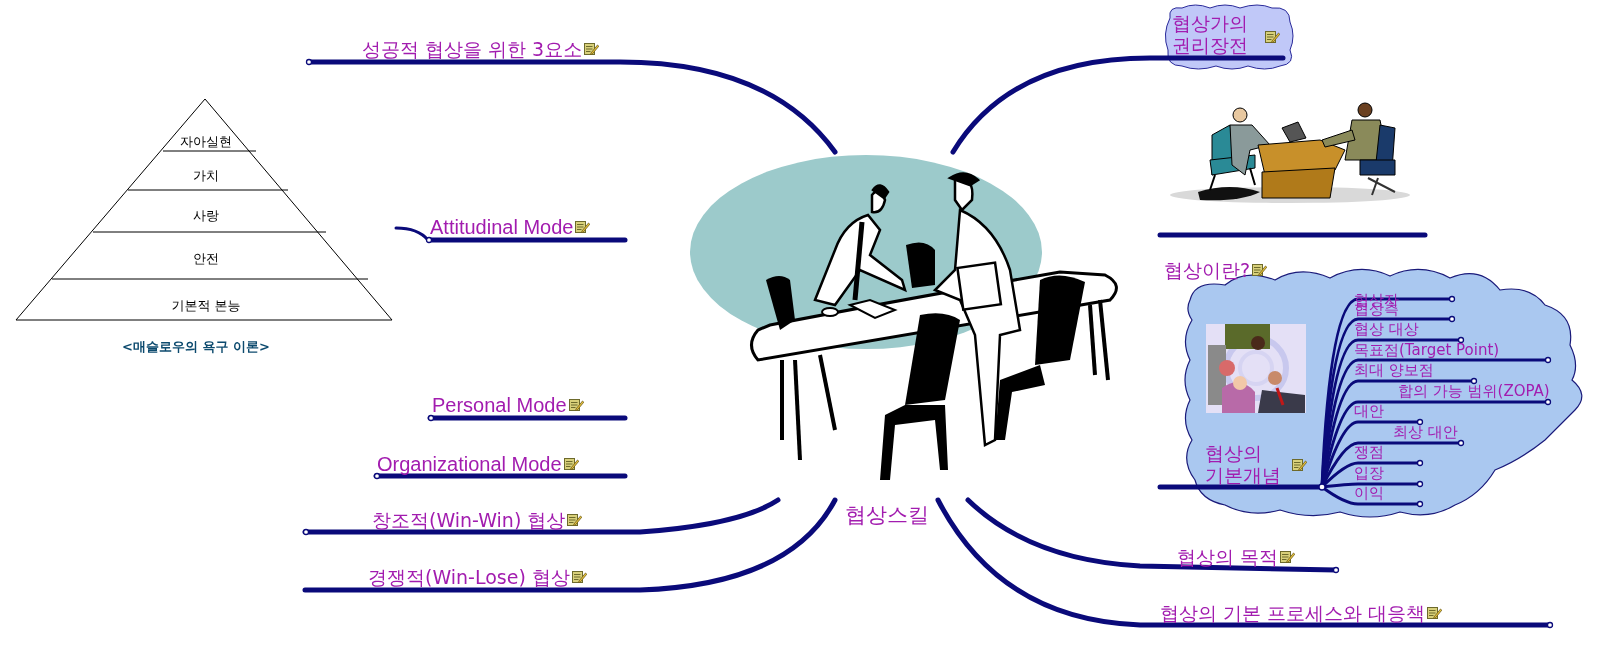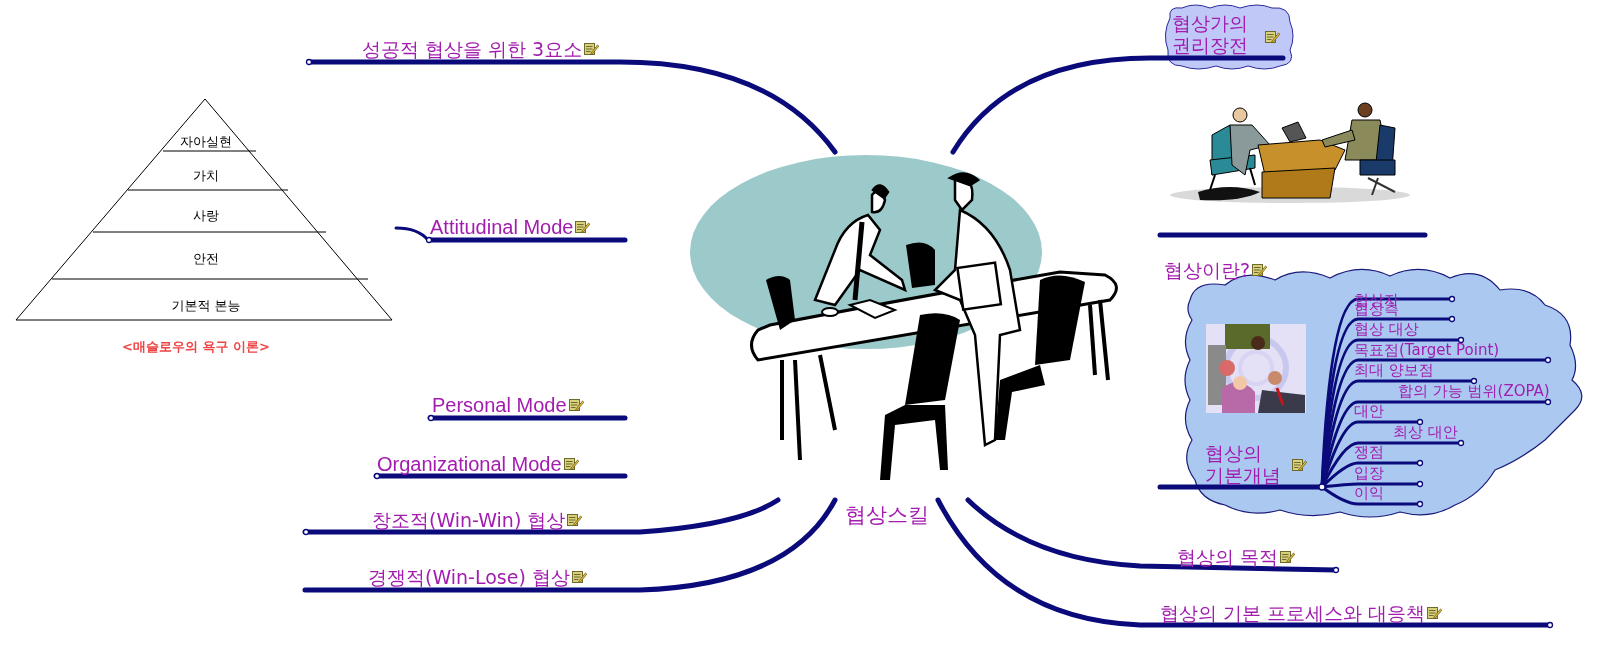--- a/index.html
+++ b/index.html
@@ -5,21 +5,21 @@
   html, body { margin: 0; padding: 0; background: #ffffff; }
   body { width: 1611px; height: 657px; position: relative; overflow: hidden;
          font-family: "DejaVu Sans", "Liberation Sans", sans-serif; color: #111; }
   #canvas { position: absolute; left: 0; top: 0; width: 1611px; height: 657px; }
   .lbl { position: absolute; white-space: nowrap; font-size: 19px; line-height: 22px; color: #a21caf; }
   .lbl.eng { font-family: Liberation Sans, sans-serif; font-size: 20px; }
   .lbl.sm { font-size: 15px; line-height: 17px; }
   .lbl.center { font-size: 21px; }
   .note-icon { display: inline-block; width: 15px; height: 13px; margin-left: 2px; vertical-align: 1px; }
   .pyr-label { position: absolute; font-size: 13px; color: #000000; text-align: center; transform: translateX(-50%); white-space: nowrap; }
-  .pyr-caption { position: absolute; font-size: 13px; font-weight: bold; color: #ef4444; transform: translateX(-50%); white-space: nowrap; }
+  .pyr-caption { position: absolute; font-size: 13px; font-weight: bold; color: #0c4a6e; transform: translateX(-50%); white-space: nowrap; }
   .plus-dot { fill: #ffffff; stroke: #0a0a7a; stroke-width: 1.3; }
 </style>
 </head>
 <body>
 
 <svg id="canvas" width="1611" height="657" viewBox="0 0 1611 657" xmlns="http://www.w3.org/2000/svg">
   <defs>
     <symbol id="note" viewBox="0 0 15 13">
       <rect x="0.5" y="1.5" width="10" height="11" fill="#d8d07a" stroke="#6d6a2c" stroke-width="1"></rect>
       <line x1="2" y1="4.5" x2="8.5" y2="4.5" stroke="#6d6a2c" stroke-width="1"></line>

